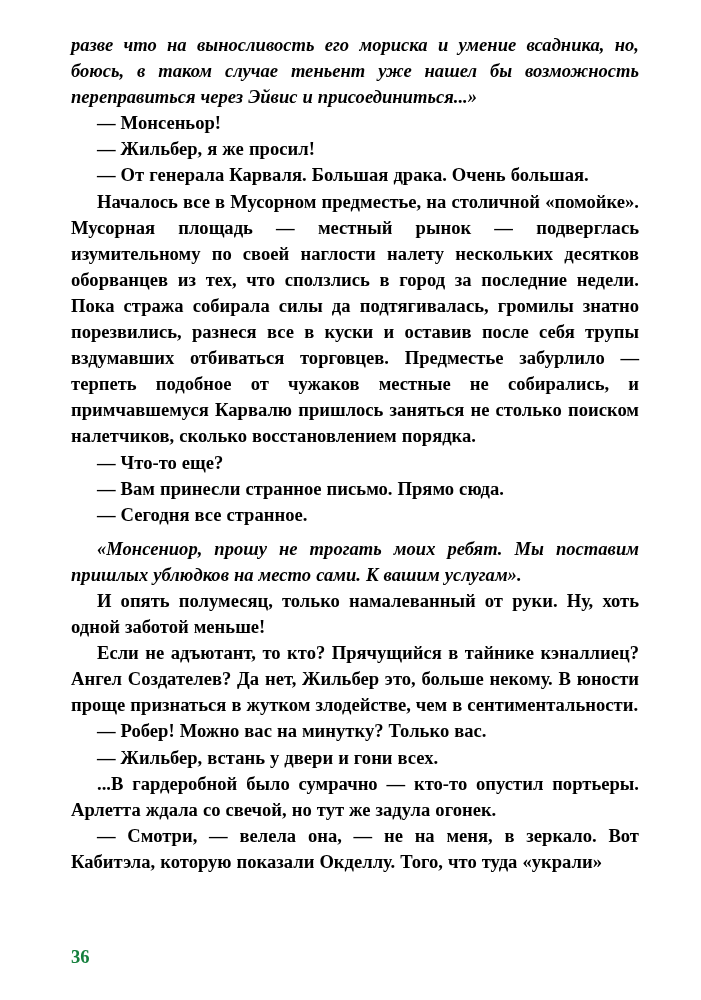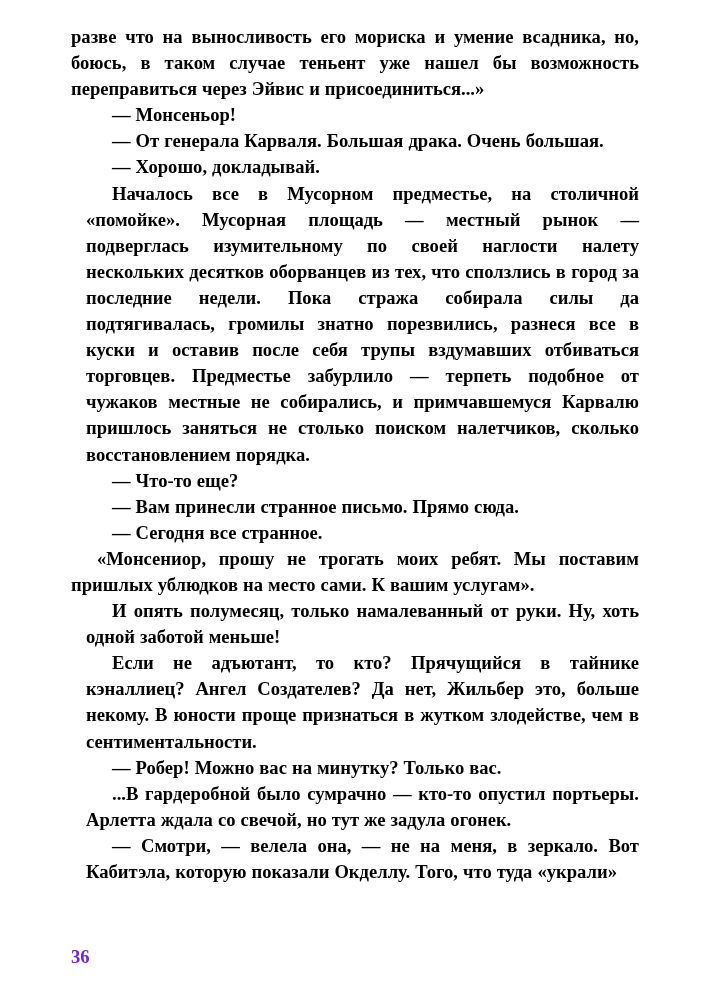--- a/index.html
+++ b/index.html
@@ -27,77 +27,79 @@
     font-size: 18.6px;
     line-height: 26.1px;
     color: #000000;
     text-align: justify;
     text-justify: inter-word;
     -webkit-hyphens: none;
     hyphens: none;
     word-spacing: 0.02em;
   }
   p.italic {
+    font-style: italic;
     font-weight: bold;
+    margin-top: 8px;
   }
   p.body {
     font-weight: bold;
-    margin-left: 15px;
   }
   p.indent {
     text-indent: 26px;
   }
   p.noindent {
     text-indent: 0;
   }
   .folio {
     position: absolute;
     left: 71px;
     top: 946px;
     font-family: "Liberation Serif", "DejaVu Serif", serif;
     font-size: 18.6px;
     font-weight: bold;
-    color: #6d28d9;
+    color: #15803d;
   }
 </style>
 </head>
 <body>
 
 <div class="page">
 
   <div class="text-block">
 
     <p class="italic noindent">разве что на выносливость его мориска и умение всадника, но, боюсь, в таком случае теньент уже нашел бы возможность переправиться через Эйвис и присоединиться...»</p>
 
     <p class="body indent">— Монсеньор!</p>
 
+    <p class="body indent">— Жильбер, я же просил!</p>
 
     <p class="body indent">— От генерала Карваля. Большая драка. Очень большая.</p>
 
-    <p class="body indent">— Хорошо, докладывай.</p>
 
     <p class="body indent">Началось все в Мусорном предместье, на столичной «помойке». Мусорная площадь — местный рынок — подверглась изумительному по своей наглости налету нескольких десятков оборванцев из тех, что сползлись в город за последние недели. Пока стража собирала силы да подтягивалась, громилы знатно порезвились, разнеся все в куски и оставив после себя трупы вздумавших отбиваться торговцев. Предместье забурлило — терпеть подобное от чужаков местные не собирались, и примчавшемуся Карвалю пришлось заняться не столько поиском налетчиков, сколько восстановлением порядка.</p>
 
     <p class="body indent">— Что-то еще?</p>
 
     <p class="body indent">— Вам принесли странное письмо. Прямо сюда.</p>
 
     <p class="body indent">— Сегодня все странное.</p>
 
 
     <p class="italic indent">«Монсениор, прошу не трогать моих ребят. Мы поставим пришлых ублюдков на место сами. К вашим услугам».</p>
 
     <p class="body indent">И опять полумесяц, только намалеванный от руки. Ну, хоть одной заботой меньше!</p>
 
 
 
     <p class="body indent">Если не адъютант, то кто? Прячущийся в тайнике кэналлиец? Ангел Создателев? Да нет, Жильбер это, больше некому. В юности проще признаться в жутком злодействе, чем в сентиментальности.</p>
 
     <p class="body indent">— Робер! Можно вас на минутку? Только вас.</p>
 
+    <p class="body indent">— Жильбер, встань у двери и гони всех.</p>
 
     <p class="body indent">...В гардеробной было сумрачно — кто-то опустил портьеры. Арлетта ждала со свечой, но тут же задула огонек.</p>
 
     <p class="body indent">— Смотри, — велела она, — не на меня, в зеркало. Вот Кабитэла, которую показали Окделлу. Того, что туда «украли»</p>
 
   </div>
 
   <div class="folio">36</div>
 
 </div>

